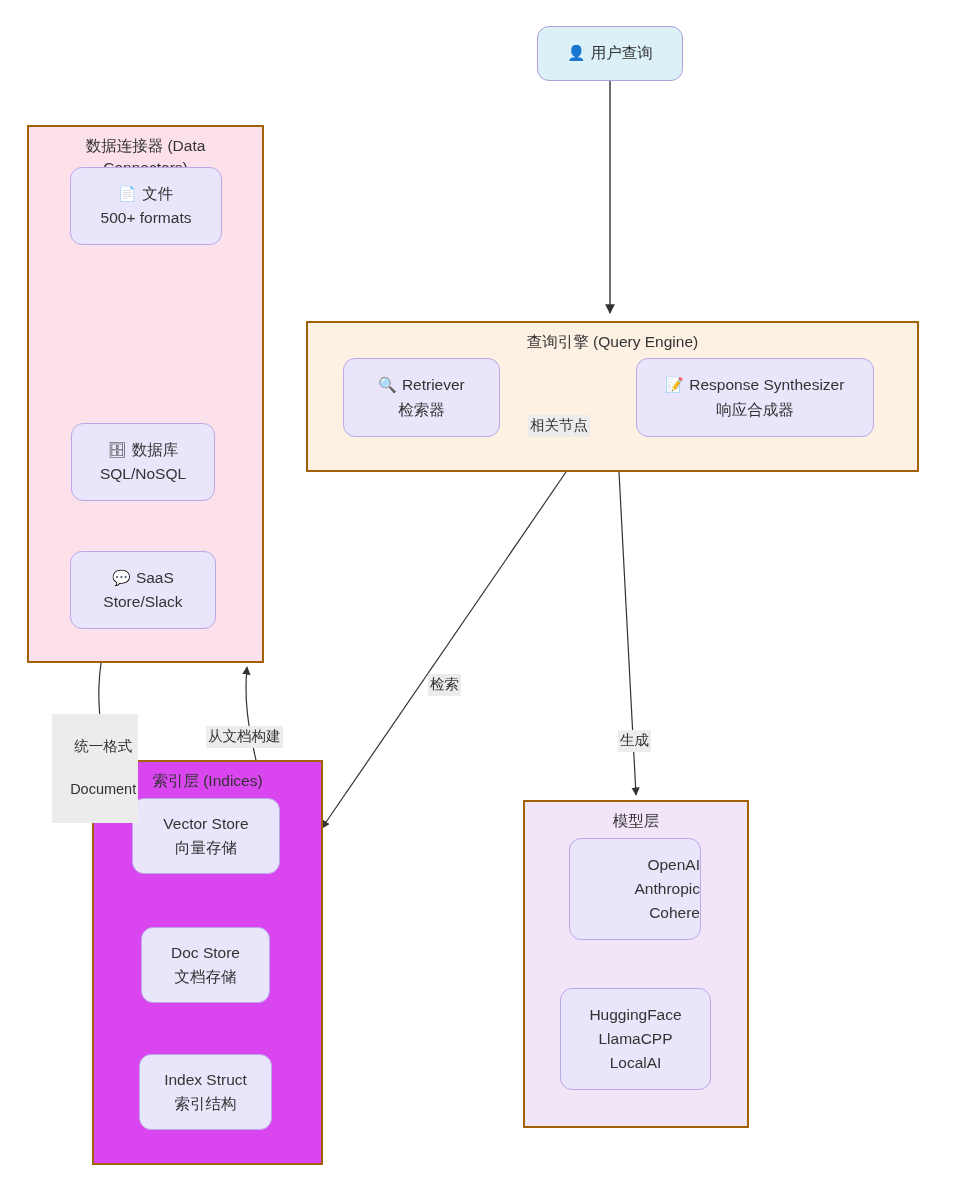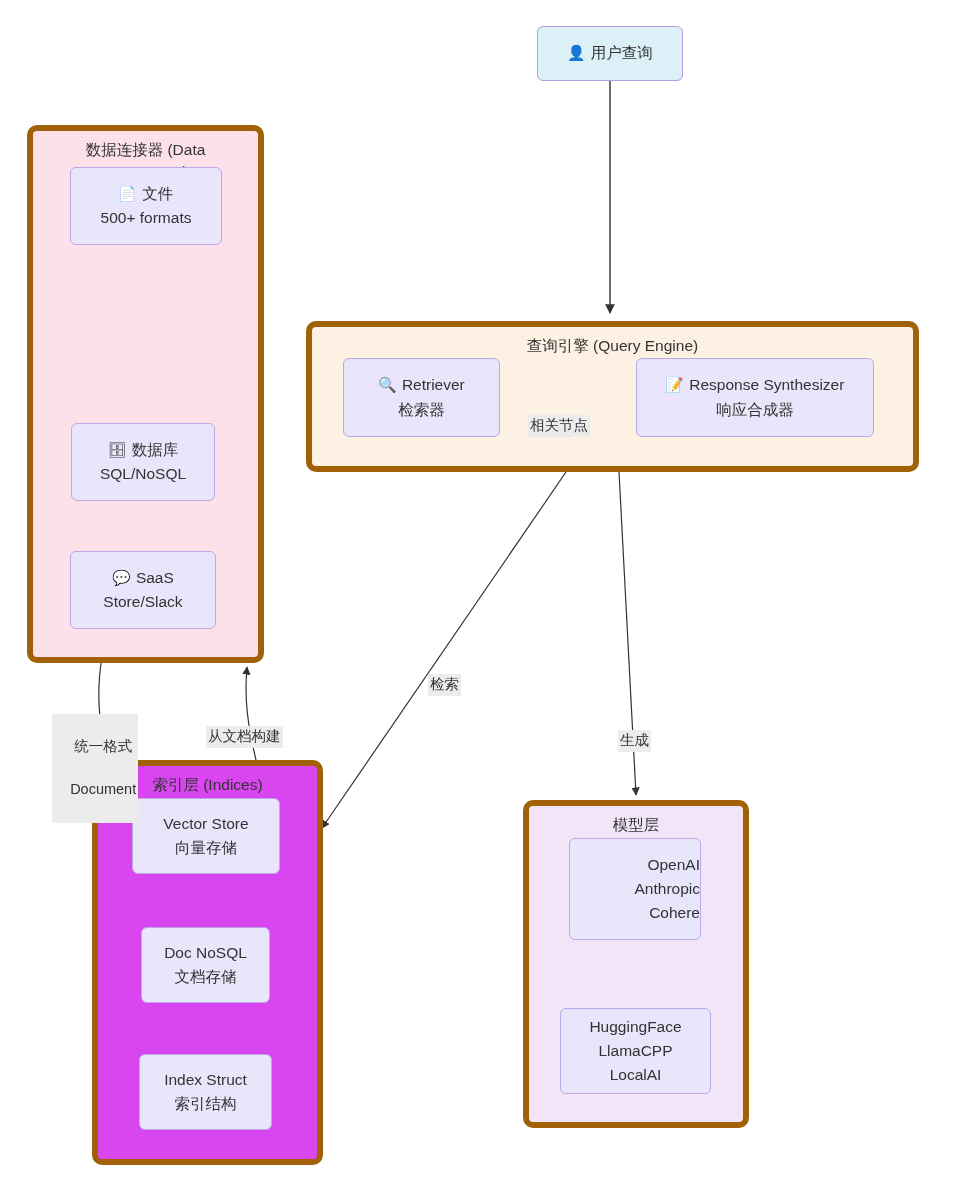--- a/index.html
+++ b/index.html
@@ -7,36 +7,36 @@
     width:955px;height:1183px;position:relative;overflow:hidden;
     font-family:"Liberation Sans","DejaVu Sans",sans-serif;
     color:#333333;
   }
   #canvas{position:absolute;inset:0;width:955px;height:1183px;}
   svg.edges{position:absolute;left:0;top:0;width:955px;height:1183px;pointer-events:none;}
 
   
   .cluster{
     position:absolute;box-sizing:border-box;
-    border:6px solid #a16207;border-radius:10px;
+    border:2px solid #a16207;border-radius:0;
   }
   .cluster-title{
     position:absolute;left:0;right:0;top:8px;
     text-align:center;font-size:15.5px;color:#333;
     line-height:1.45;padding:0 14px;box-sizing:border-box;
   }
   .cluster.pink   {background:#fce0ea;}
   .cluster.orange {background:#fdf1e3;}
   .cluster.green  {background:#d946ef;padding-left:20px;}
   .cluster.violet {background:#f3e5f8;}
 
   
   .node{
     position:absolute;box-sizing:border-box;
-    background:#e9e5fa;border:1px solid #bba8e8;border-radius:6px;
+    background:#e9e5fa;border:1px solid #bba8e8;border-radius:12px;
     display:flex;flex-direction:column;align-items:center;justify-content:center;
     font-size:15.5px;color:#333;line-height:1.55;text-align:center;
   }
   .node.blue{background:#dcf0f7;border-color:#b39ddb;}
   .node .ln{display:block;white-space:nowrap;}
   .node .ln .ico{margin-right:5px;font-size:15px;}
 
   
   .elabel{
     position:absolute;background:#ececec;color:#333;
@@ -125,40 +125,40 @@
   <div class="cluster green" style="left:92px;top:760px;width:231px;height:405px;">
     <div class="cluster-title">索引层 (Indices)</div>
   </div>
 
   <div class="node" style="left:132px;top:798px;width:148px;height:76px;">
     <span class="ln">Vector Store</span>
     <span class="ln">向量存储</span>
   </div>
 
   <div class="node" style="left:141px;top:927px;width:129px;height:76px;">
-    <span class="ln">Doc NoSQL</span>
+    <span class="ln">Doc Store</span>
     <span class="ln">文档存储</span>
   </div>
 
   <div class="node" style="left:139px;top:1054px;width:133px;height:76px;">
     <span class="ln">Index Struct</span>
     <span class="ln">索引结构</span>
   </div>
 
   <div class="cluster violet" style="left:523px;top:800px;width:226px;height:328px;">
     <div class="cluster-title">模型层</div>
   </div>
 
   <div class="node" style="left:569px;top:838px;width:132px;height:102px;align-items:flex-end;">
     <span class="ln">OpenAI</span>
     <span class="ln">Anthropic</span>
     <span class="ln">Cohere</span>
   </div>
 
-  <div class="node" style="left:560px;top:988px;width:151px;height:86px;margin-top:20px;">
+  <div class="node" style="left:560px;top:988px;width:151px;height:102px;">
     <span class="ln">HuggingFace</span>
     <span class="ln">LlamaCPP</span>
     <span class="ln">LocalAI</span>
   </div>
 
   <div class="elabel" style="left:528px;top:387px;">相关节点</div>
 
   <div class="elabel" style="left:52px;top:686px;">
     <span>统一格式</span><br>
     <span>Document</span>

